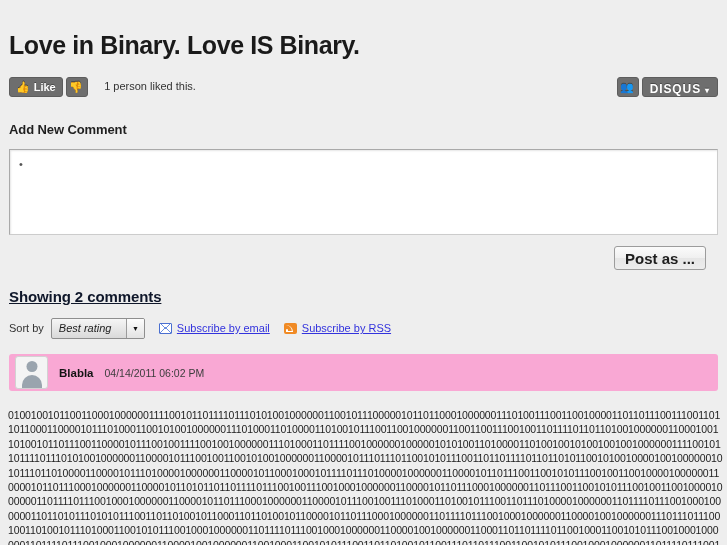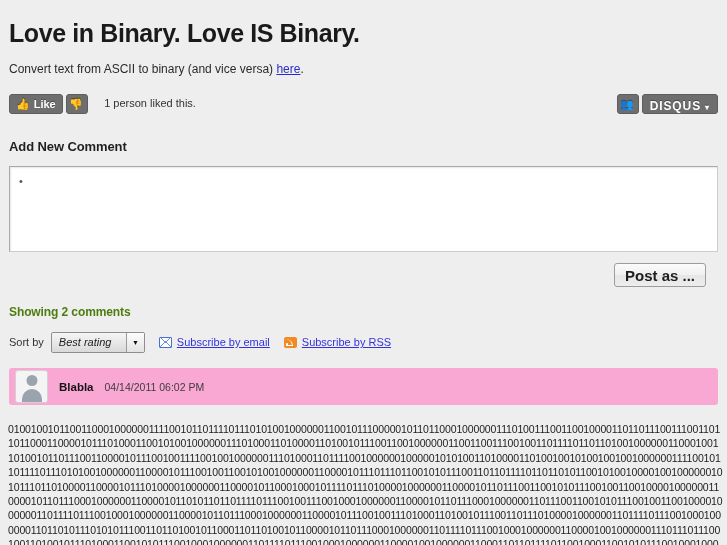--- a/index.html
+++ b/index.html
@@ -12,21 +12,21 @@
     background: #eeeeee;
     font-family: "Liberation Sans", sans-serif;
     color: #222222;
     overflow: hidden;
   }
   .page {
     position: relative;
     width: 727px;
     height: 545px;
     box-sizing: border-box;
-    padding: 0 9px;
+    padding: 12px 9px;
   }
 
   
   .post-title {
     font-size: 25px;
     font-weight: bold;
     letter-spacing: -0.4px;
     color: #1a1a1a;
     margin: 0;
     padding-top: 18px;
@@ -167,26 +167,27 @@
     font-weight: bold;
     color: #1e1e1e;
     cursor: pointer;
     display: flex;
     align-items: center;
     justify-content: center;
   }
 
   
   .showing {
-    font-size: 12px;
-    font-weight: bold;
-    color: #4d7c0f;
+    font-size: 15px;
+    font-weight: bold;
+    color: #0f172a;
     margin: 0;
     padding-top: 18px;
     letter-spacing: -0.1px;
+    text-decoration: underline;
   }
 
   .sortbar {
     margin-top: 13px;
     display: flex;
     align-items: center;
     height: 20px;
     font-size: 11px;
     color: #333333;
   }
@@ -347,21 +348,20 @@
     margin-left: -1px;
   }
 </style>
 </head>
 <body>
 
 <div class="page">
 
   <h1 class="post-title">Love in Binary. Love IS Binary.</h1>
 
-  <p class="intro"><span>Convert text from ASCII to binary (and vice versa) </span><a href="#">here</a><span>.</span></p>
 
   <div class="dq-bar">
     <div class="btn-group">
       <div class="gray-btn">
         <span class="glyph">👍</span>
         <span>Like</span>
       </div>
       <div class="gray-btn icon-only">
         <span class="glyph">👎</span>
       </div>

